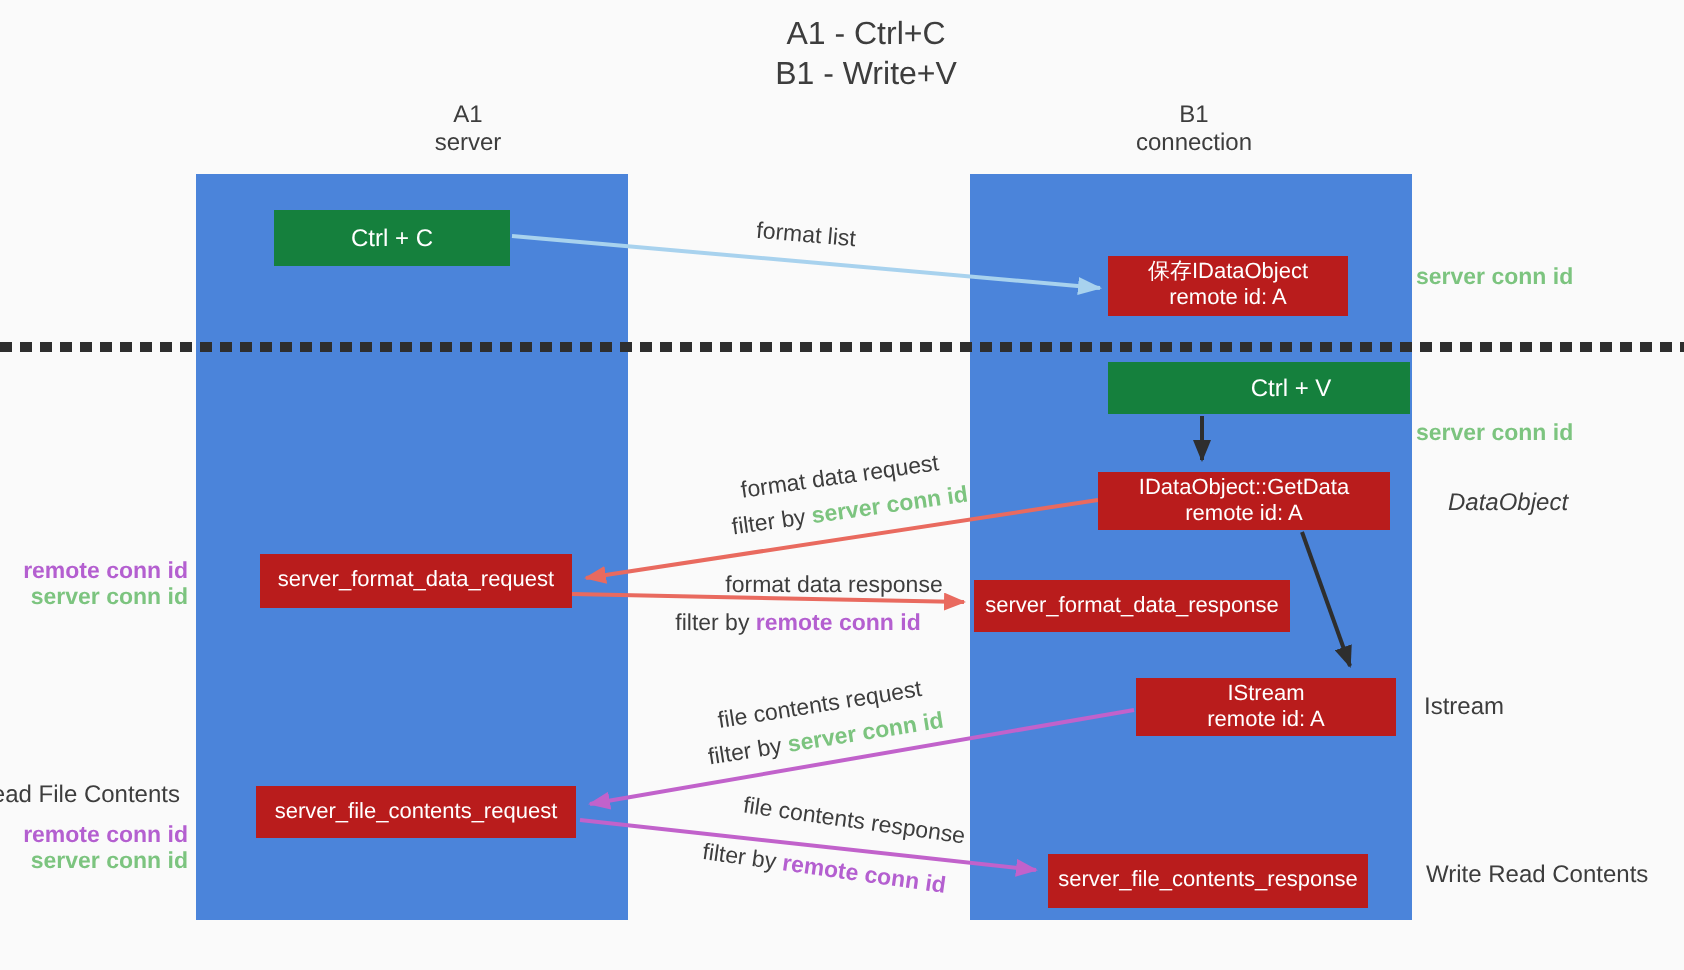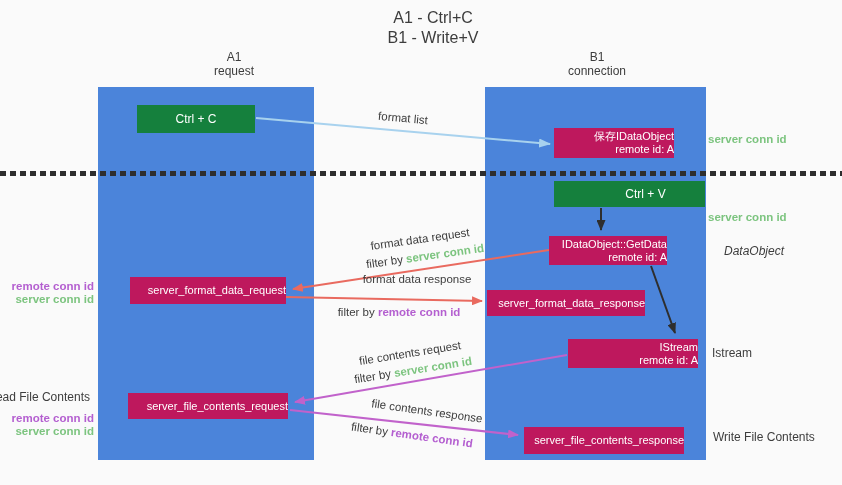--- a/index.html
+++ b/index.html
@@ -9,42 +9,42 @@
          font-size:16px;color:#3d3d3d;line-height:20px;}
   .hdr{position:absolute;transform:translateX(-50%);text-align:center;
        font-size:12px;color:#3d3d3d;line-height:14px;}
   .rect{position:absolute;background:#4b84da;}
   .divider{position:absolute;left:0;top:171px;width:842px;height:5px;
            background:repeating-linear-gradient(90deg,#2e2e2e 0 6px,transparent 6px 10px);}
   .arrows{position:absolute;left:0;top:0;z-index:3;}
   .box{position:absolute;display:flex;flex-direction:column;align-items:center;
        justify-content:center;text-align:center;color:#fff;z-index:4;}
   .box.green{background:#15803d;font-size:12px;}
-  .box.orange{background:#be185d;font-size:11px;line-height:13px;align-items:flex-end;}
+  .box.orange{background:#b91c1c;font-size:11px;line-height:13px;}
   .mlabel{position:absolute;transform:translate(-50%,-50%) rotate(var(--r,0deg));
           font-size:11.5px;color:#3d3d3d;white-space:nowrap;z-index:5;}
   .side{position:absolute;font-size:11.5px;white-space:nowrap;z-index:5;line-height:13px;}
   .side.gray{color:#3d3d3d;font-size:12px;font-weight:normal;}
   .green-t{color:#7cc47f;font-weight:bold;}
   .purple-t{color:#b45fd0;font-weight:bold;}
   .ralign{text-align:right;}
 </style>
 </head>
 <body>
 
 <div class="canvas">
 
   <div class="title">
     <div>A1 - Ctrl+C</div>
     <div>B1 - Write+V</div>
   </div>
 
   <div class="hdr" style="left:206px;top:50px;margin-left:28px;">
     <div>A1</div>
-    <div>request</div>
+    <div>server</div>
   </div>
   <div class="hdr" style="left:597px;top:50px;">
     <div>B1</div>
     <div>connection</div>
   </div>
 
   <div class="rect" style="left:98px;top:87px;width:216px;height:373px;"></div>
   <div class="rect" style="left:485px;top:87px;width:221px;height:373px;"></div>
 
   <div class="divider"></div>
@@ -79,21 +79,21 @@
 
   <div class="box orange" style="left:554px;top:128px;width:120px;height:30px;">
     <div>保存IDataObject</div>
     <div>remote id: A</div>
   </div>
 
   <div class="box green" style="left:554px;top:181px;width:119px;height:26px;padding-left:32px;">
     <div>Ctrl + V</div>
   </div>
 
-  <div class="box orange" style="left:549px;top:236px;width:118px;height:29px;">
+  <div class="box orange" style="left:549px;top:236px;width:146px;height:29px;">
     <div>IDataObject::GetData</div>
     <div>remote id: A</div>
   </div>
 
   <div class="box orange" style="left:487px;top:290px;width:158px;height:26px;">
     <div>server_format_data_response</div>
   </div>
 
   <div class="box orange" style="left:130px;top:277px;width:156px;height:27px;">
     <div>server_format_data_request</div>
@@ -113,21 +113,21 @@
   </div>
 
   <div class="mlabel" style="left:403px;top:118px;--r:5deg;">format list</div>
 
   <div class="mlabel" style="left:420px;top:239px;--r:-8deg;">format data request</div>
   <div class="mlabel" style="left:425px;top:256px;--r:-8deg;">
     <span>filter by</span>
     <span class="green-t">server conn id</span>
   </div>
 
-  <div class="mlabel" style="left:417px;top:279px;">format data response</div>
+  <div class="mlabel" style="left:417px;top:293px;">format data response</div>
   <div class="mlabel" style="left:399px;top:312px;">
     <span>filter by</span>
     <span class="purple-t">remote conn id</span>
   </div>
 
   <div class="mlabel" style="left:410px;top:353px;--r:-9deg;">file contents request</div>
   <div class="mlabel" style="left:413px;top:370px;--r:-9deg;">
     <span>filter by</span>
     <span class="green-t">server conn id</span>
   </div>
@@ -135,21 +135,21 @@
   <div class="mlabel" style="left:427px;top:411px;--r:8deg;">file contents response</div>
   <div class="mlabel" style="left:412px;top:435px;--r:8deg;">
     <span>filter by</span>
     <span class="purple-t">remote conn id</span>
   </div>
 
   <div class="side green-t" style="left:708px;top:133px;">server conn id</div>
   <div class="side green-t" style="left:708px;top:211px;">server conn id</div>
   <div class="side gray" style="left:724px;top:245px;font-style:italic;">DataObject</div>
   <div class="side gray" style="left:712px;top:347px;">Istream</div>
-  <div class="side gray" style="left:713px;top:431px;">Write File Contents</div>
+  <div class="side gray" style="left:713px;top:431px;">Write Read Contents</div>
 
   <div class="side ralign" style="right:748px;top:280px;">
     <div class="purple-t">remote conn id</div>
     <div class="green-t">server conn id</div>
   </div>
   <div class="side gray ralign" style="right:752px;top:391px;">Read File Contents</div>
   <div class="side ralign" style="right:748px;top:412px;">
     <div class="purple-t">remote conn id</div>
     <div class="green-t">server conn id</div>
   </div>

